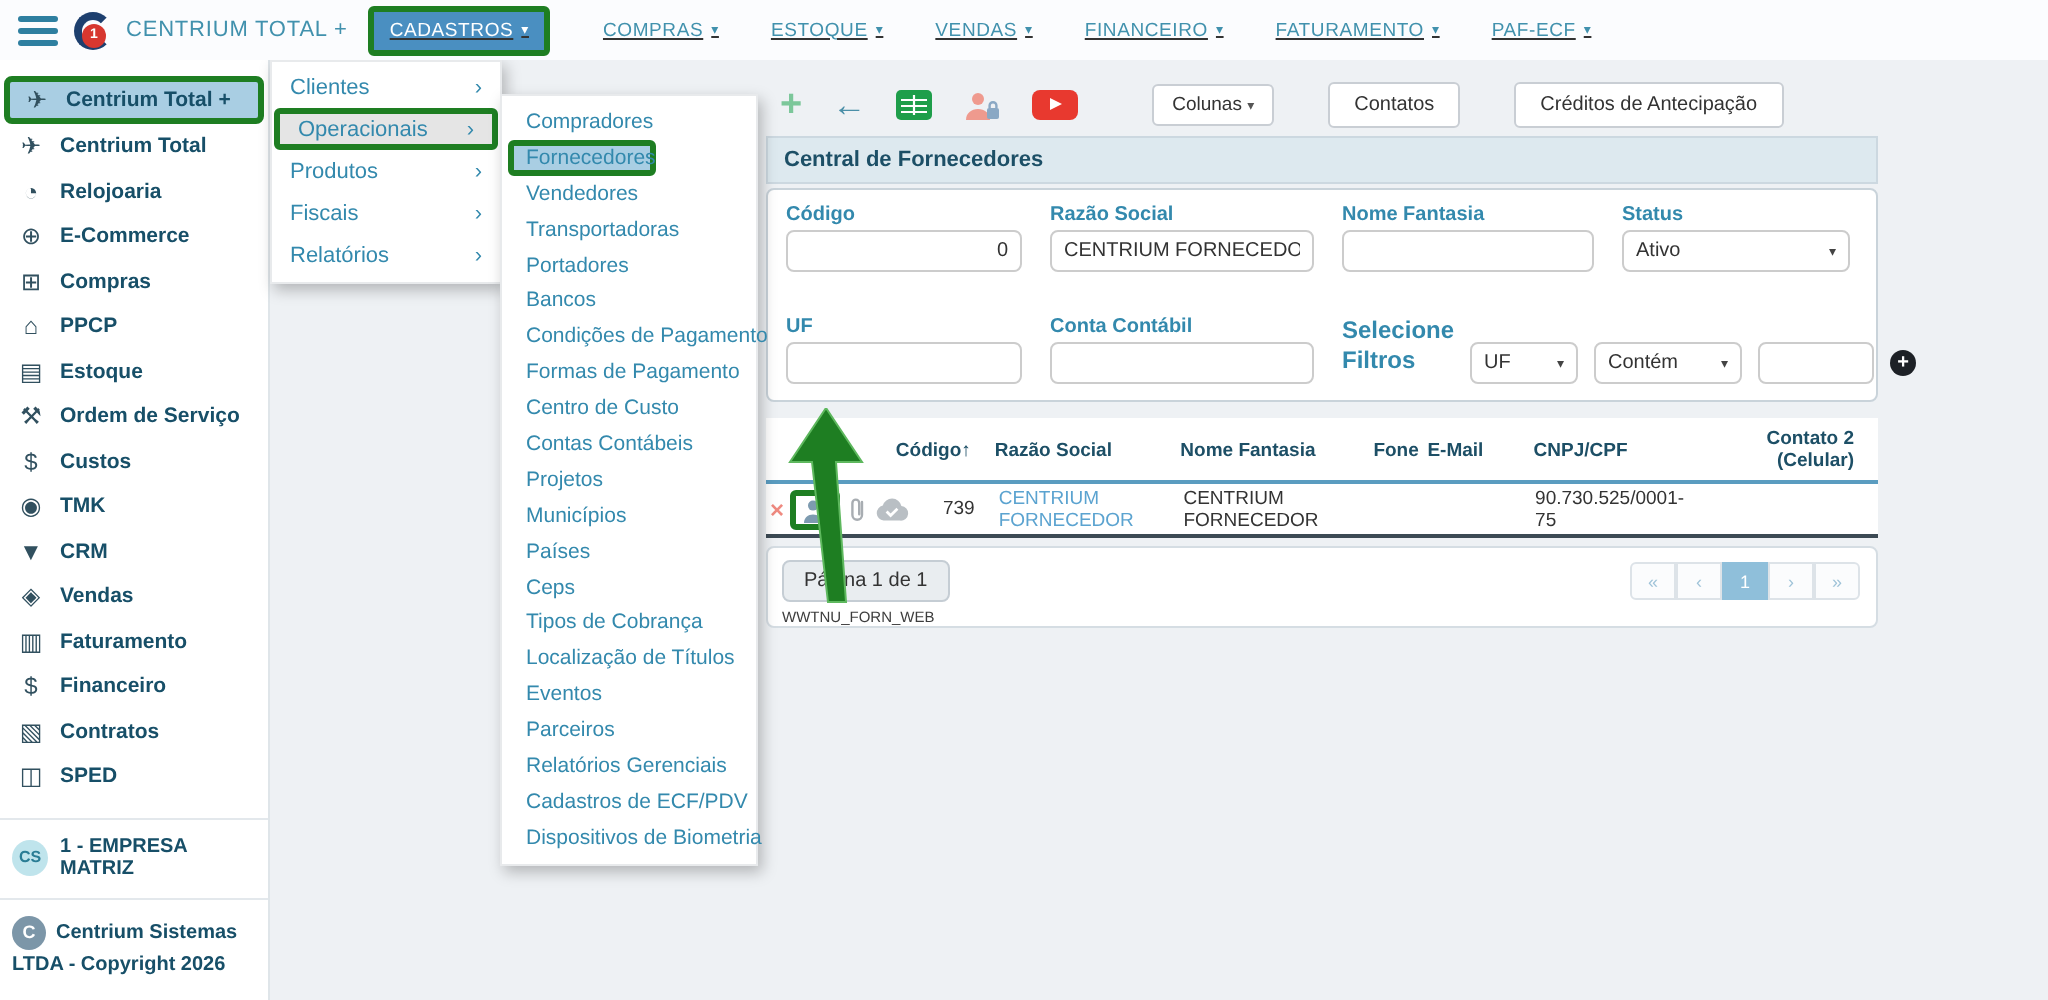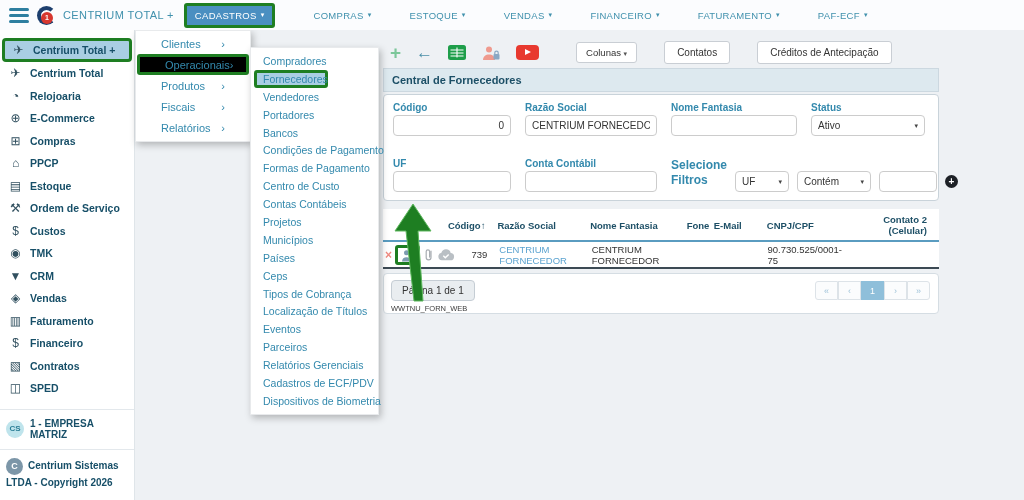--- a/index.html
+++ b/index.html
@@ -6,41 +6,41 @@
   html,body { width:1024px; height:500px; overflow:hidden; }
   body { font-family:"Liberation Sans", sans-serif; background:#eef1f4; position:relative; font-size:10px; color:#333; }
 
   
   .topbar { position:absolute; top:0; left:0; right:0; height:30px; background:#fbfcfe; display:flex; align-items:center; z-index:20; }
   .hamburger { width:20px; margin-left:9px; display:flex; flex-direction:column; gap:3px; cursor:pointer; }
   .hamburger i { display:block; height:3px; border-radius:2px; background:#2e7fa0; }
   .logo-ring { width:19px; height:19px; border:4px solid #1d3f6e; border-right-color:transparent; border-radius:50%; margin-left:8px; position:relative; }
   .logo-badge { position:absolute; left:0px; top:2px; width:12px; height:12px; background:#d7372f; border-radius:50%; color:#fff; font-size:7px; font-weight:bold; display:flex; align-items:center; justify-content:center; }
   .brand { color:#4191ad; font-size:11px; letter-spacing:.4px; margin-left:7px; white-space:nowrap; }
-  .nav { display:flex; align-items:center; gap:38px; margin-left:10px; }
+  .nav { display:flex; align-items:center; gap:26px; margin-left:10px;text-decoration:underline; }
   .nav-item { color:#4191ad; font-size:9.5px; letter-spacing:.3px; display:flex; align-items:center; gap:4px; cursor:pointer; white-space:nowrap; }
   .nav-item .chev { font-size:7px; }
   .nav-item.active { background:#4a8fc1; color:#fff; border:3px solid #1e7e22; border-radius:3px; padding:4px 8px; }
 
   
   .sidebar { position:absolute; top:30px; left:0; width:135px; bottom:0; background:#fff; border-right:1px solid #dfe5e9; z-index:10; padding-top:8px; }
   .side-item { height:22.5px; display:flex; align-items:center; gap:7px; padding:0 6px; margin:0 2px; color:#174f68; font-weight:bold; font-size:10.5px; cursor:pointer; white-space:nowrap; }
   .side-item .s-icon { width:15px; text-align:center; font-size:12px; color:#31505f; font-weight:normal; }
   .side-item.selected { background:#a9cee3; border:3px solid #1e7e22; border-radius:4px; height:24px; }
   .side-sep { border-top:1px solid #e3e8ec; margin:9px 0 8px 0; }
   .side-company { display:flex; align-items:center; gap:6px; padding:0 6px; color:#174f68; font-weight:bold; font-size:10px; }
   .badge-cs { width:18px; height:18px; border-radius:50%; background:#bfe4ec; color:#2a7d95; font-size:8px; font-weight:bold; display:flex; align-items:center; justify-content:center; flex:0 0 auto; }
   .side-footer { display:block; padding:0 6px; color:#174f68; font-weight:bold; font-size:10px; line-height:15px; }
   .badge-c { width:17px; height:17px; border-radius:50%; background:#7c96a8; color:#fff; font-size:9px; font-weight:bold; display:inline-flex; align-items:center; justify-content:center; vertical-align:middle; margin-right:5px; }
 
   
   .dd1 { position:absolute; left:135px; top:30px; width:116px; background:#fff; border:1px solid #e8eaec; box-shadow:2px 3px 7px rgba(0,0,0,.25); z-index:15; padding:2px 0 3px 0; }
-  .dd1-item { height:21px; display:flex; align-items:center; justify-content:space-between; padding:0 25px; color:#3389ad; font-size:11px; cursor:pointer; }
+  .dd1-item { height:21px; display:flex; align-items:center; justify-content:space-between; padding:0 9px; color:#3389ad; font-size:11px; cursor:pointer; }
   .dd1-item .chev { color:#3389ad; font-size:11px; }
-  .dd1-item.selected { background:#000000; border:3px solid #1e7e22; border-radius:3px; margin:0 1px;text-align:center; }
+  .dd1-item.selected { background:#e5e5e5; border:3px solid #1e7e22; border-radius:3px; margin:0 1px;text-align:center; }
 
   
   .dd2 { position:absolute; left:250px; top:47px; width:129px; background:#fff; border:1px solid #e8eaec; box-shadow:2px 3px 7px rgba(0,0,0,.25); z-index:15; padding:4px 0; }
   .dd2-item { height:17.9px; display:flex; align-items:center; padding:0 12px; color:#3389ad; font-size:10.5px; cursor:pointer; white-space:nowrap; }
   .dd2-item.selected { background:#a9cee3; border:3px solid #1e7e22; border-radius:3px; margin:0 2px 0 3px; padding:0 6px; width:74px; }
 
   
   .content { position:absolute; left:380px; top:30px; right:0; bottom:0; }
   .toolbar { display:flex; align-items:center; gap:15px; padding:11px 0 8px 10px; }
   .tb-plus { color:#7cc79a; font-size:19px; font-weight:bold; line-height:14px; cursor:pointer; }
@@ -238,20 +238,23 @@
 
 <div class="dd2">
   <div class="dd2-item">
       <span>Compradores</span>
     </div>
   <div class="dd2-item selected">
       <span>Fornecedores</span>
     </div>
   <div class="dd2-item">
       <span>Vendedores</span>
+    </div>
+  <div class="dd2-item">
+      <span>Transportadoras</span>
     </div>
   <div class="dd2-item">
       <span>Portadores</span>
     </div>
   <div class="dd2-item">
       <span>Bancos</span>
     </div>
   <div class="dd2-item">
       <span>Condições de Pagamento</span>
     </div>

